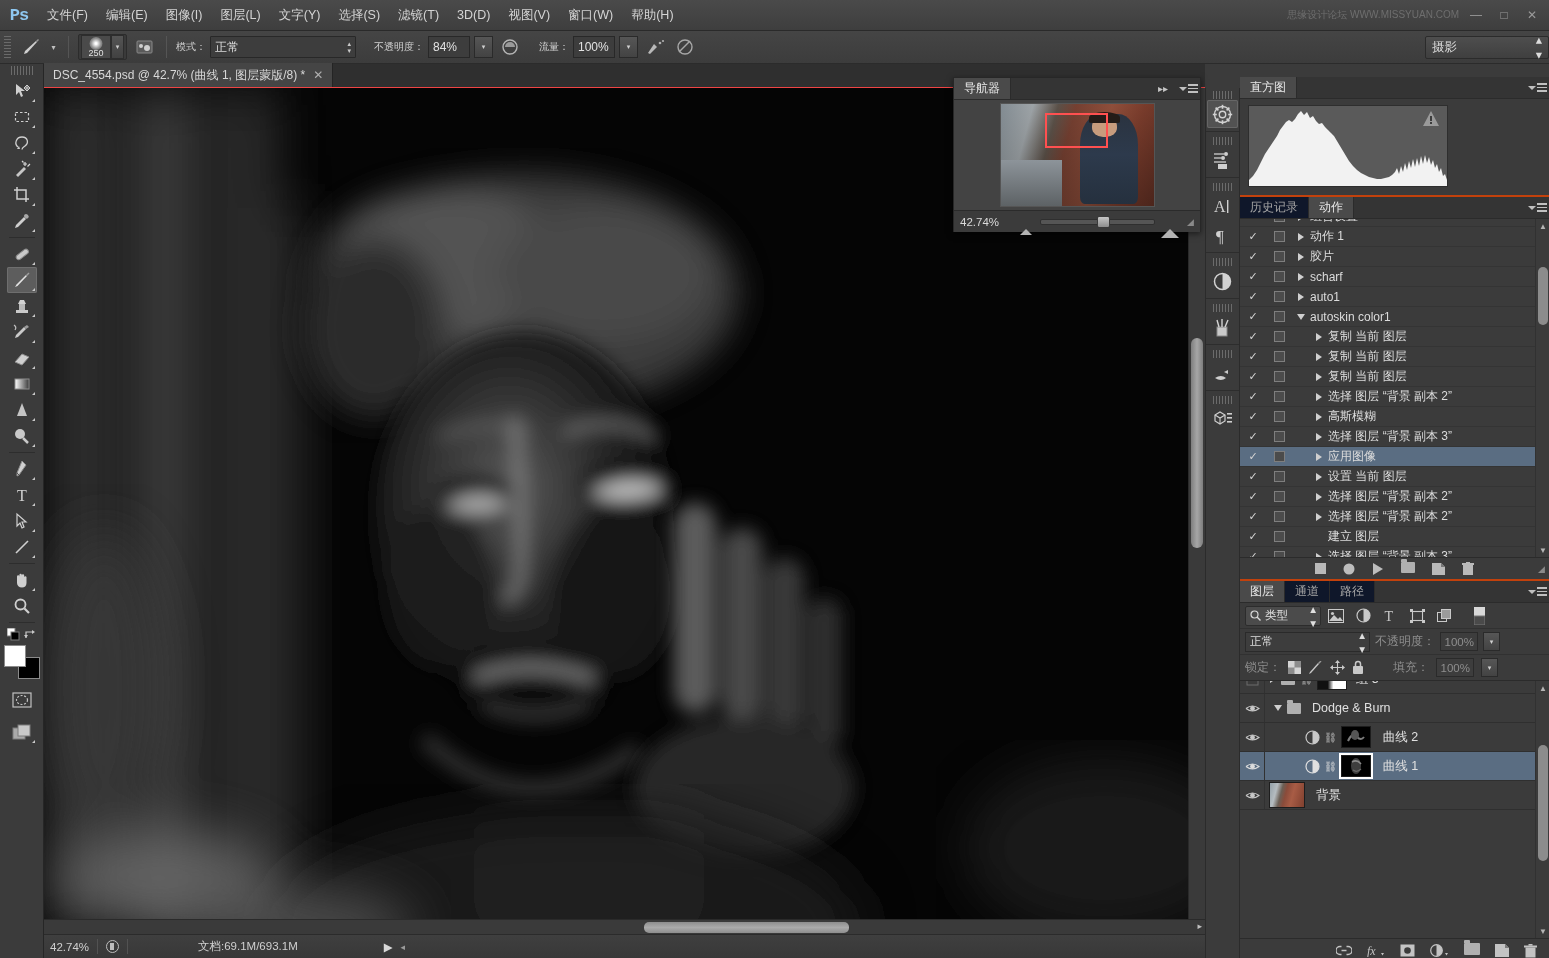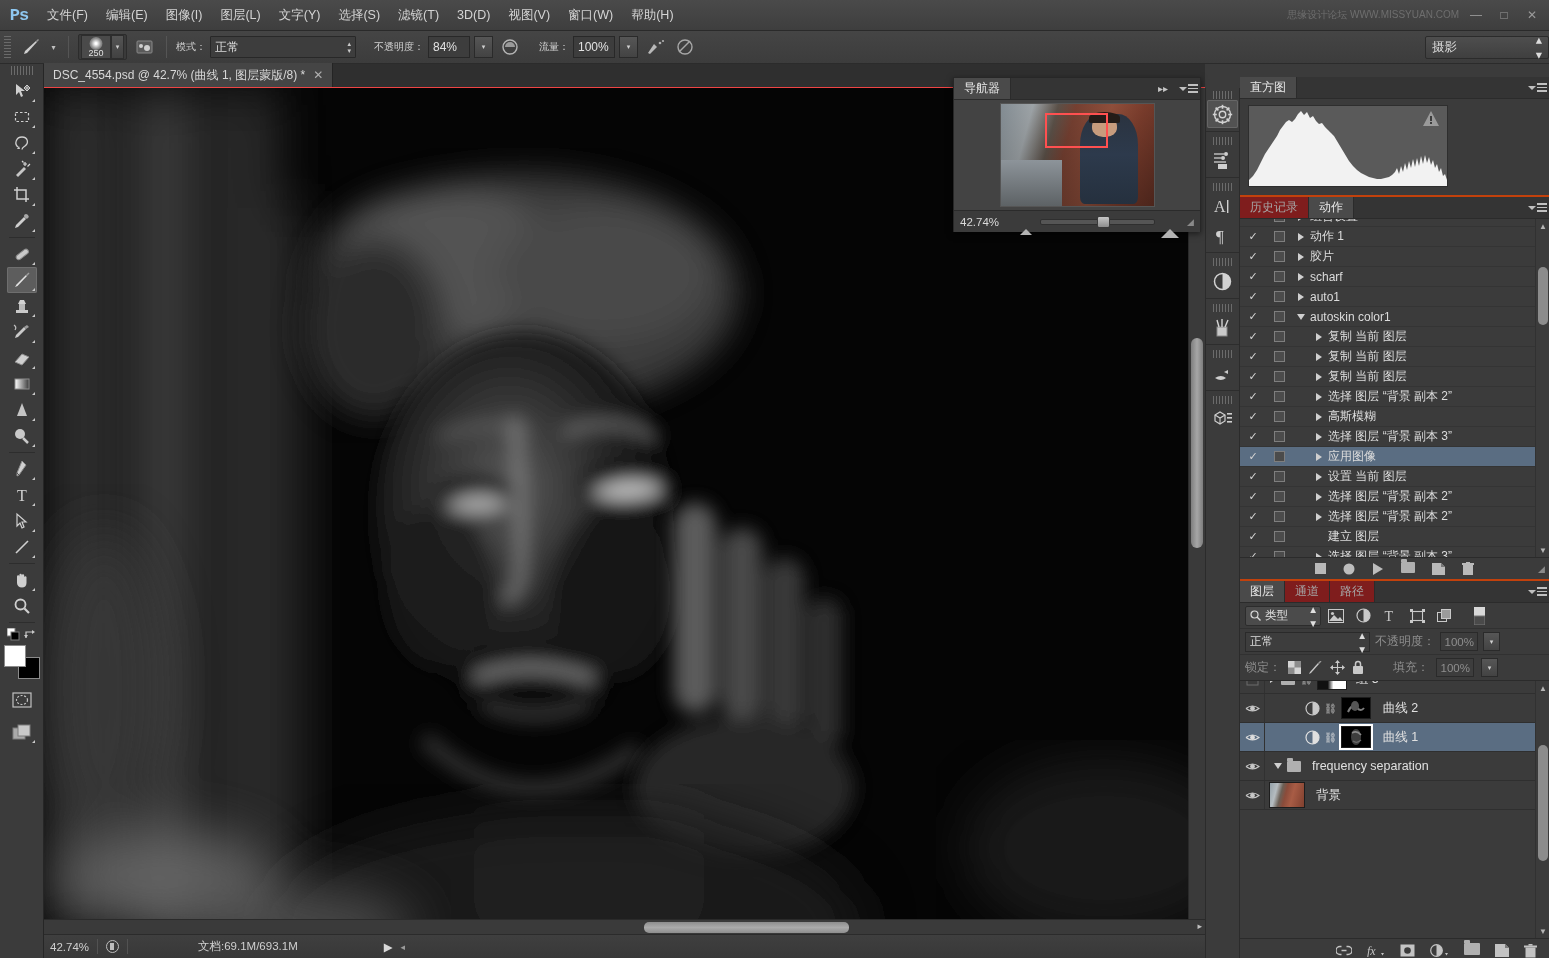--- a/index.html
+++ b/index.html
@@ -189,21 +189,21 @@
     position: absolute; right: 0; top: 77px; width: 309px; height: 881px;
     background: #3b3b3b;
   }
   .panel { background: #3b3b3b; border-bottom: 2px solid #c2410c; }
   .panel-tabbar {
     height: 22px; background: #3b3b3b; display: flex; align-items: stretch;
     border-bottom: 1px solid #2b2b2b; position: relative;
   }
   .ptab {
     padding: 0 10px; display: flex; align-items: center; font-size: 12px; color: #a5a5a5;
-    background: #7f1d1d; border-right: 1px solid #2b2b2b;
+    background: #0f172a; border-right: 1px solid #2b2b2b;
   }
   .ptab.active { background: #4a4a4a; color: #e8e8e8; }
   .ptab-filler { flex: 1; background: #343434; }
   .pmenu {
     width: 24px; display: flex; align-items: center; justify-content: center;
     background: #343434; gap: 1px;
   }
   .pmenu .tri { width:0;height:0;border-left:4px solid transparent;border-right:4px solid transparent;border-top:4px solid #c0c0c0; }
   .pmenu .lines { display: flex; flex-direction: column; gap: 2px; }
   .pmenu .lines i { display: block; width: 10px; height: 1.5px; background: #c0c0c0; }
@@ -1241,20 +1241,34 @@
             <span class="lay-divider"></span>
             <span style="width:16px;display:flex;justify-content:center">
                 <span style="width:0;height:0;border-top:4px solid transparent;border-bottom:4px solid transparent;border-left:6px solid #cfcfcf;display:block"></span>
               </span>
             <span class="folder-icon" style="margin-right:5px"></span>
             <span style="font-size:10px;margin-right:4px;color:#c6c6c6">⛓</span>
             <span class="thumb-img" style="background:linear-gradient(to right,#111 0%,#111 35%,#fff 55%,#fff 100%)"></span>
             <span style="margin-left:9px">组 5</span>
           </div>
 
+          <div class="lay-row">
+            <span class="eye">
+              <svg width="15" height="11" viewBox="0 0 15 11">
+                  <path d="M1 5.5 q6.5 -5 13 0 q-6.5 5 -13 0" fill="none" stroke="#c7c7c7" stroke-width="1.1"></path>
+                  <circle cx="7.5" cy="5.5" r="2.4" fill="#c7c7c7"></circle>
+                </svg>
+            </span>
+            <span class="lay-divider"></span>
+            <span style="width:18px;display:flex;justify-content:center;margin-left:4px">
+                <span style="width:0;height:0;border-left:4px solid transparent;border-right:4px solid transparent;border-top:6px solid #cfcfcf;display:block"></span>
+              </span>
+            <span class="folder-icon"></span>
+            <span style="margin-left:11px">Dodge &amp; Burn</span>
+          </div>
 
           <div class="lay-row">
             <span class="eye">
               <svg width="15" height="11" viewBox="0 0 15 11">
                   <path d="M1 5.5 q6.5 -5 13 0 q-6.5 5 -13 0" fill="none" stroke="#c7c7c7" stroke-width="1.1"></path>
                   <circle cx="7.5" cy="5.5" r="2.4" fill="#c7c7c7"></circle>
                 </svg>
             </span>
             <span class="lay-divider"></span>
             <span style="width:40px"></span>
@@ -1295,34 +1309,20 @@
               <svg width="28" height="20" viewBox="0 0 28 20">
                   <rect width="28" height="20" fill="#000"></rect>
                   <ellipse cx="14" cy="10" rx="5" ry="8" fill="#3e3e3e"></ellipse>
                   <path d="M10 6 q5 -3 9 2" stroke="#8a8a8a" stroke-width="1.5" fill="none"></path>
                   <path d="M11 14 q4 3 8 -1" stroke="#6a6a6a" stroke-width="1.2" fill="none"></path>
                 </svg>
             </span>
             <span style="margin-left:12px">曲线 1</span>
           </div>
 
-          <div class="lay-row">
-            <span class="eye">
-              <svg width="15" height="11" viewBox="0 0 15 11">
-                  <path d="M1 5.5 q6.5 -5 13 0 q-6.5 5 -13 0" fill="none" stroke="#c7c7c7" stroke-width="1.1"></path>
-                  <circle cx="7.5" cy="5.5" r="2.4" fill="#c7c7c7"></circle>
-                </svg>
-            </span>
-            <span class="lay-divider"></span>
-            <span style="width:18px;display:flex;justify-content:center;margin-left:4px">
-                <span style="width:0;height:0;border-left:4px solid transparent;border-right:4px solid transparent;border-top:6px solid #cfcfcf;display:block"></span>
-              </span>
-            <span class="folder-icon"></span>
-            <span style="margin-left:11px">frequency separation</span>
-          </div>
 
 
 
 
 
           <div class="lay-row">
             <span class="eye">
               <svg width="15" height="11" viewBox="0 0 15 11">
                   <path d="M1 5.5 q6.5 -5 13 0 q-6.5 5 -13 0" fill="none" stroke="#c7c7c7" stroke-width="1.1"></path>
                   <circle cx="7.5" cy="5.5" r="2.4" fill="#c7c7c7"></circle>

